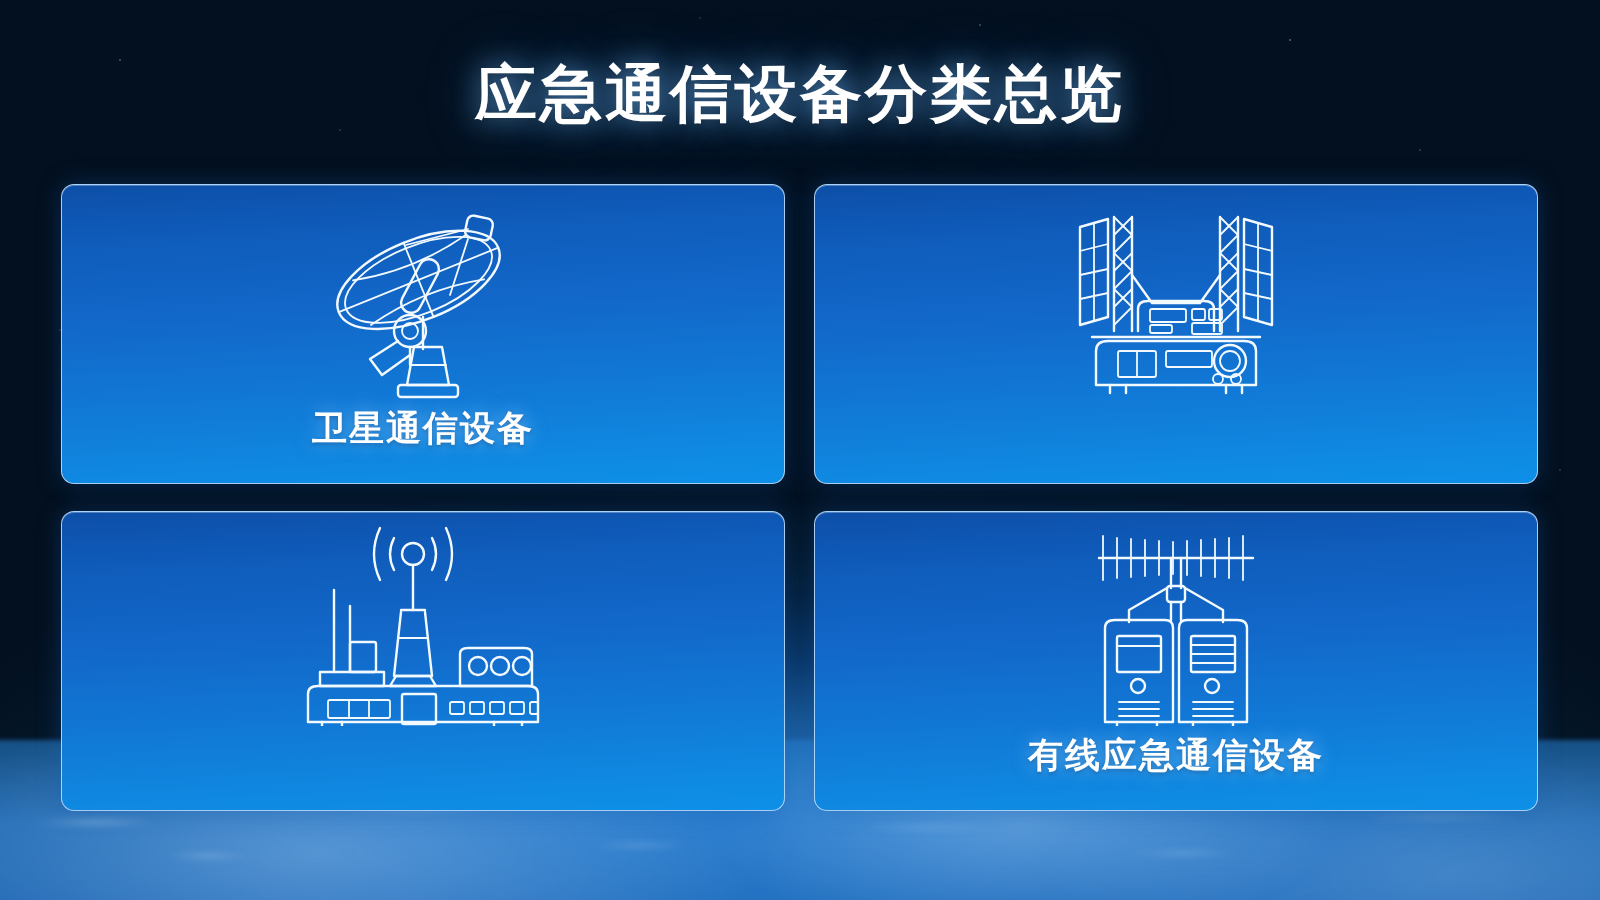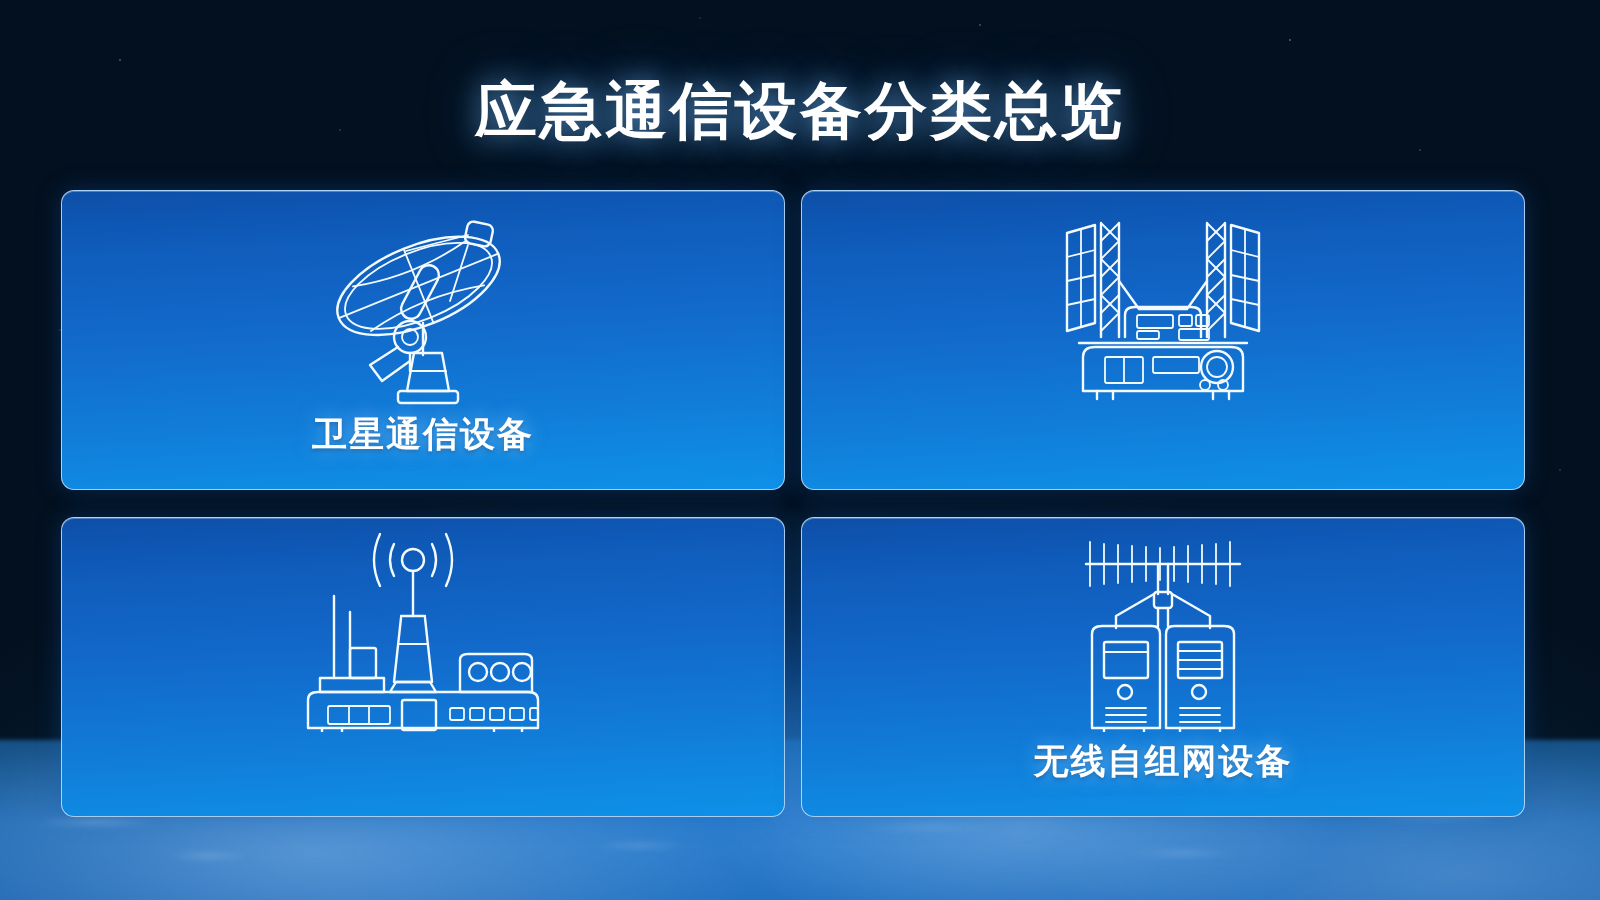--- a/index.html
+++ b/index.html
@@ -53,32 +53,32 @@
       radial-gradient(1.2px 1.2px at 1420px 150px, rgba(200,225,255,.6), rgba(0,0,0,0)),
       radial-gradient(1.3px 1.3px at 1520px 300px, rgba(200,225,255,.5), rgba(0,0,0,0)),
       radial-gradient(1.2px 1.2px at 60px 330px, rgba(200,225,255,.45), rgba(0,0,0,0)),
       radial-gradient(1.5px 1.5px at 980px 25px, rgba(210,232,255,.6), rgba(0,0,0,0)),
       radial-gradient(1.2px 1.2px at 700px 18px, rgba(200,225,255,.4), rgba(0,0,0,0)),
       radial-gradient(1.3px 1.3px at 1560px 470px, rgba(200,225,255,.45), rgba(0,0,0,0));
   }
 
   
   .title{
-    position:absolute;top:69px;left:0;width:100%;text-align:center;
+    position:absolute;top:52px;left:0;width:100%;text-align:center;
     font-size:62px;font-weight:bold;color:#ffffff;letter-spacing:3px;
     text-shadow:0 0 26px rgba(120,190,255,.65), 0 0 56px rgba(60,150,240,.45), 0 3px 6px rgba(0,0,0,.45);
     white-space:nowrap;
   }
 
   
   .grid{
-    position:absolute;left:61px;top:190px;
+    position:absolute;left:61px;top:184px;
     width:1477px;height:640px;
     display:grid;grid-template-columns:724px 724px;grid-template-rows:300px 300px;
-    gap:27px 16px;
+    gap:27px 29px;
   }
   .card{
     position:relative;border-radius:13px;
     border:1.6px solid rgba(196,226,255,.85);
     background:linear-gradient(177deg,#0d4fa8 0%,#0f5cbb 18%,#1268c9 42%,#1179d6 68%,#0f8ae2 90%,#0e90e8 100%);
     box-shadow:inset 0 1px 0 rgba(255,255,255,.28), 0 0 24px rgba(20,90,170,.35);
     overflow:hidden;
     display:flex;flex-direction:column;align-items:center;justify-content:flex-start;
   }
   .card-icon{
@@ -240,17 +240,17 @@
           <path class="ln" d="M36 196 L36 202 M76 196 L76 202"></path>
 
           <path class="ln" d="M98 196 L98 102 Q98 94 106 94 L156 94 Q166 94 166 102 L166 196 Z"></path>
           <rect class="ln" x="110" y="110" width="44" height="36" rx="2"></rect>
           <path class="ln-t" d="M110 119 L154 119 M110 128 L154 128 M110 137 L154 137"></path>
           <circle class="ln" cx="131" cy="160" r="7"></circle>
           <path class="ln-t" d="M112 176 L152 176 M112 183 L152 183 M112 190 L152 190"></path>
           <path class="ln" d="M112 196 L112 202 M152 196 L152 202"></path>
         </svg>
       </div>
-      <div class="card-label">无线自组网设备</div>
+      <div class="card-label">有线应急通信设备</div>
     </div>
 
   </div>
 </div>
 
 </body></html>

